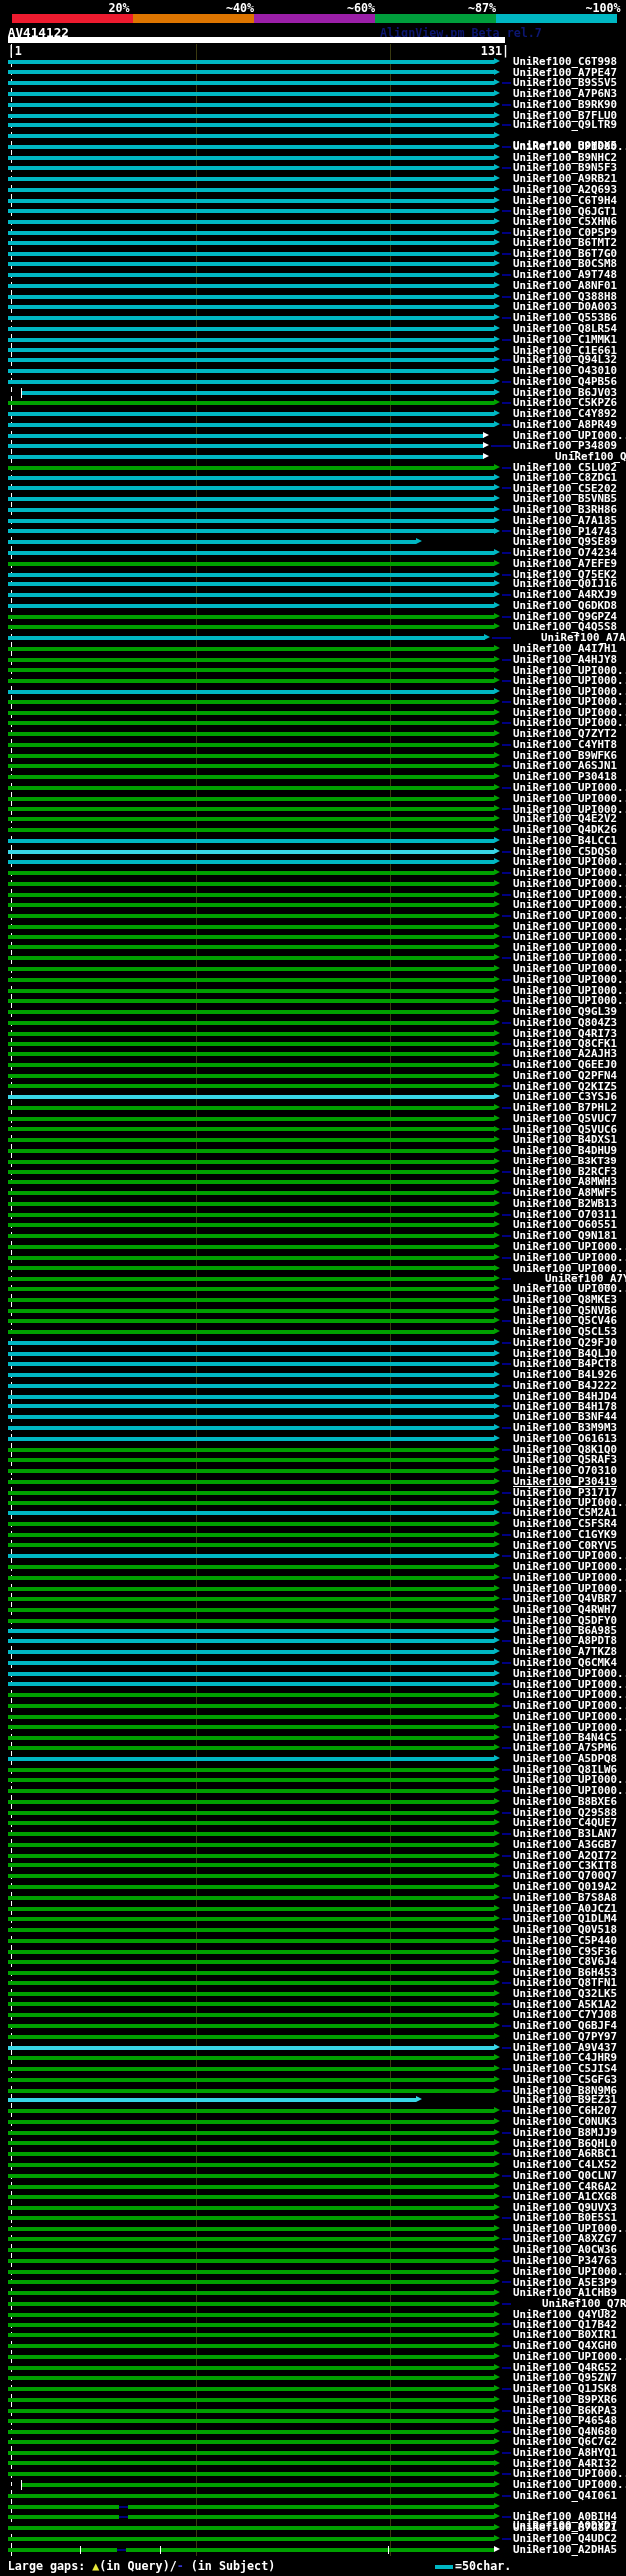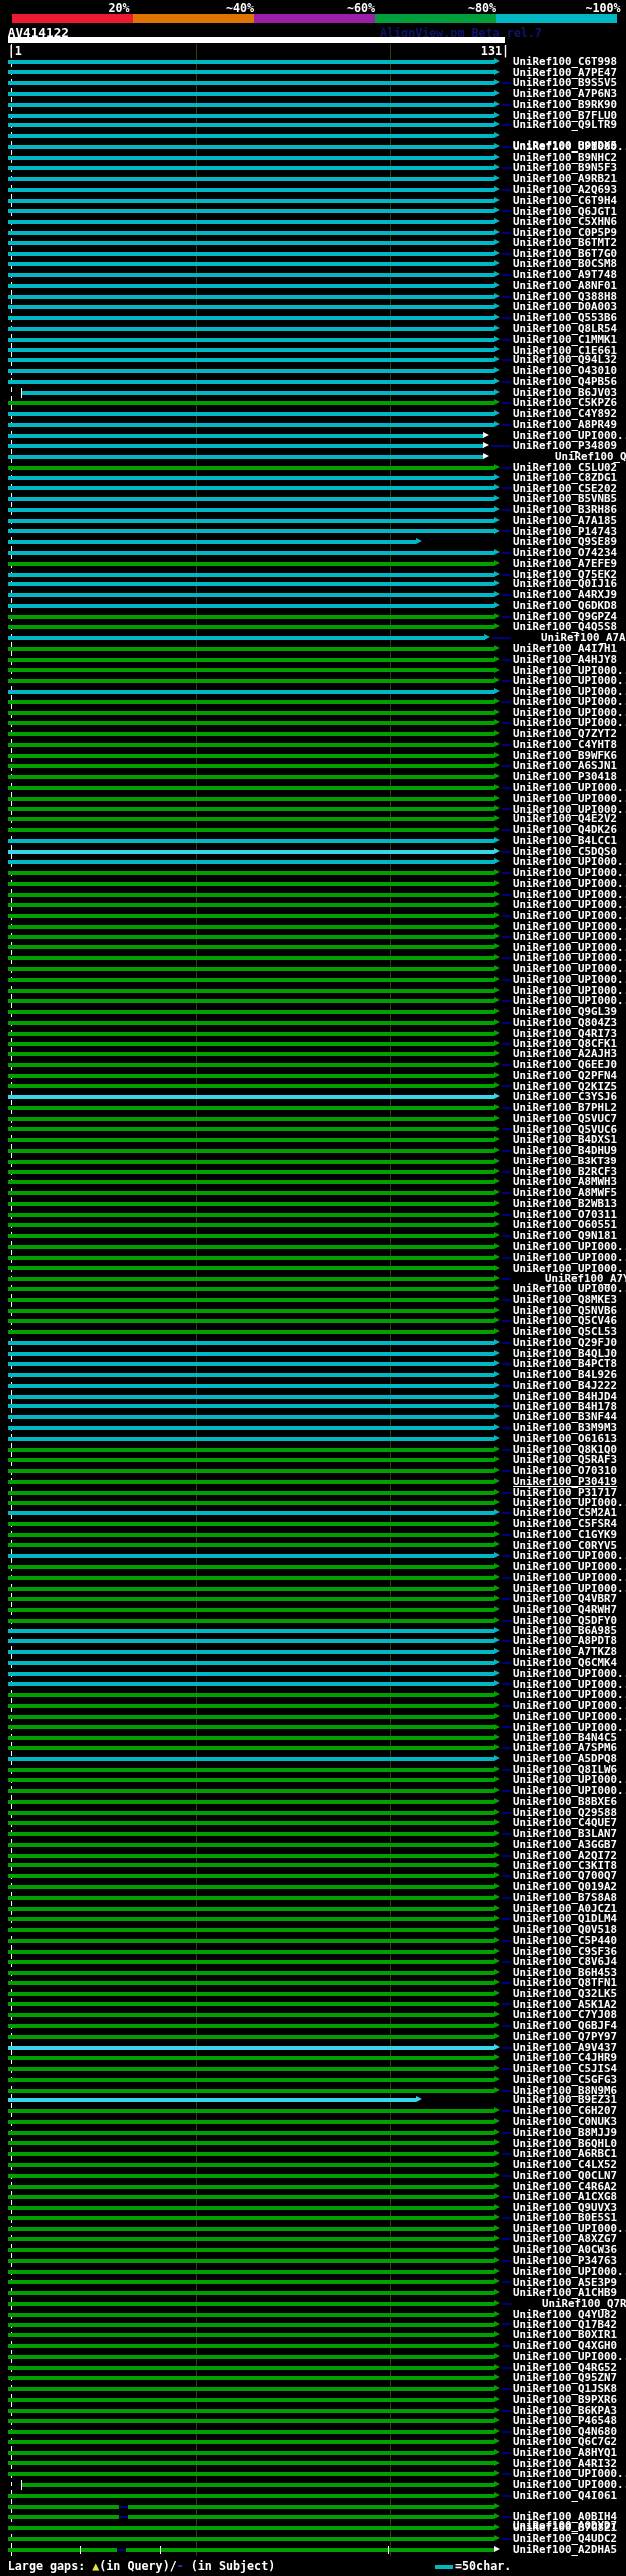--- a/index.html
+++ b/index.html
@@ -38,21 +38,21 @@
 <body>
 
 <div id="scale-header">
     <div class="scale-seg" style="left: 11.7px; width: 121px; background: rgb(237, 27, 47);"></div>
     <div class="scale-label" style="left: 119px;">20%</div>
     <div class="scale-seg" style="left: 133px; width: 121px; background: rgb(221, 117, 0);"></div>
     <div class="scale-label" style="left: 240px;">~40%</div>
     <div class="scale-seg" style="left: 254px; width: 121px; background: rgb(155, 31, 168);"></div>
     <div class="scale-label" style="left: 361px;">~60%</div>
     <div class="scale-seg" style="left: 375px; width: 121px; background: rgb(0, 159, 60);"></div>
-    <div class="scale-label" style="left: 482px;">~80%</div>
+    <div class="scale-label" style="left: 482px;">~87%</div>
     <div class="scale-seg" style="left: 496px; width: 121px; background: rgb(0, 183, 195);"></div>
     <div class="scale-label" style="left: 603px;">~100%</div>
   </div>
 
 <div class="abs" id="query-title">AV414122</div>
 <div class="abs" id="watermark">AlignView.pm Beta rel.7</div>
 
 <div class="abs" id="ruler-bar"></div>
 <div class="abs" id="ruler-start">|1</div>
 <div class="abs" id="ruler-end">131|</div>

